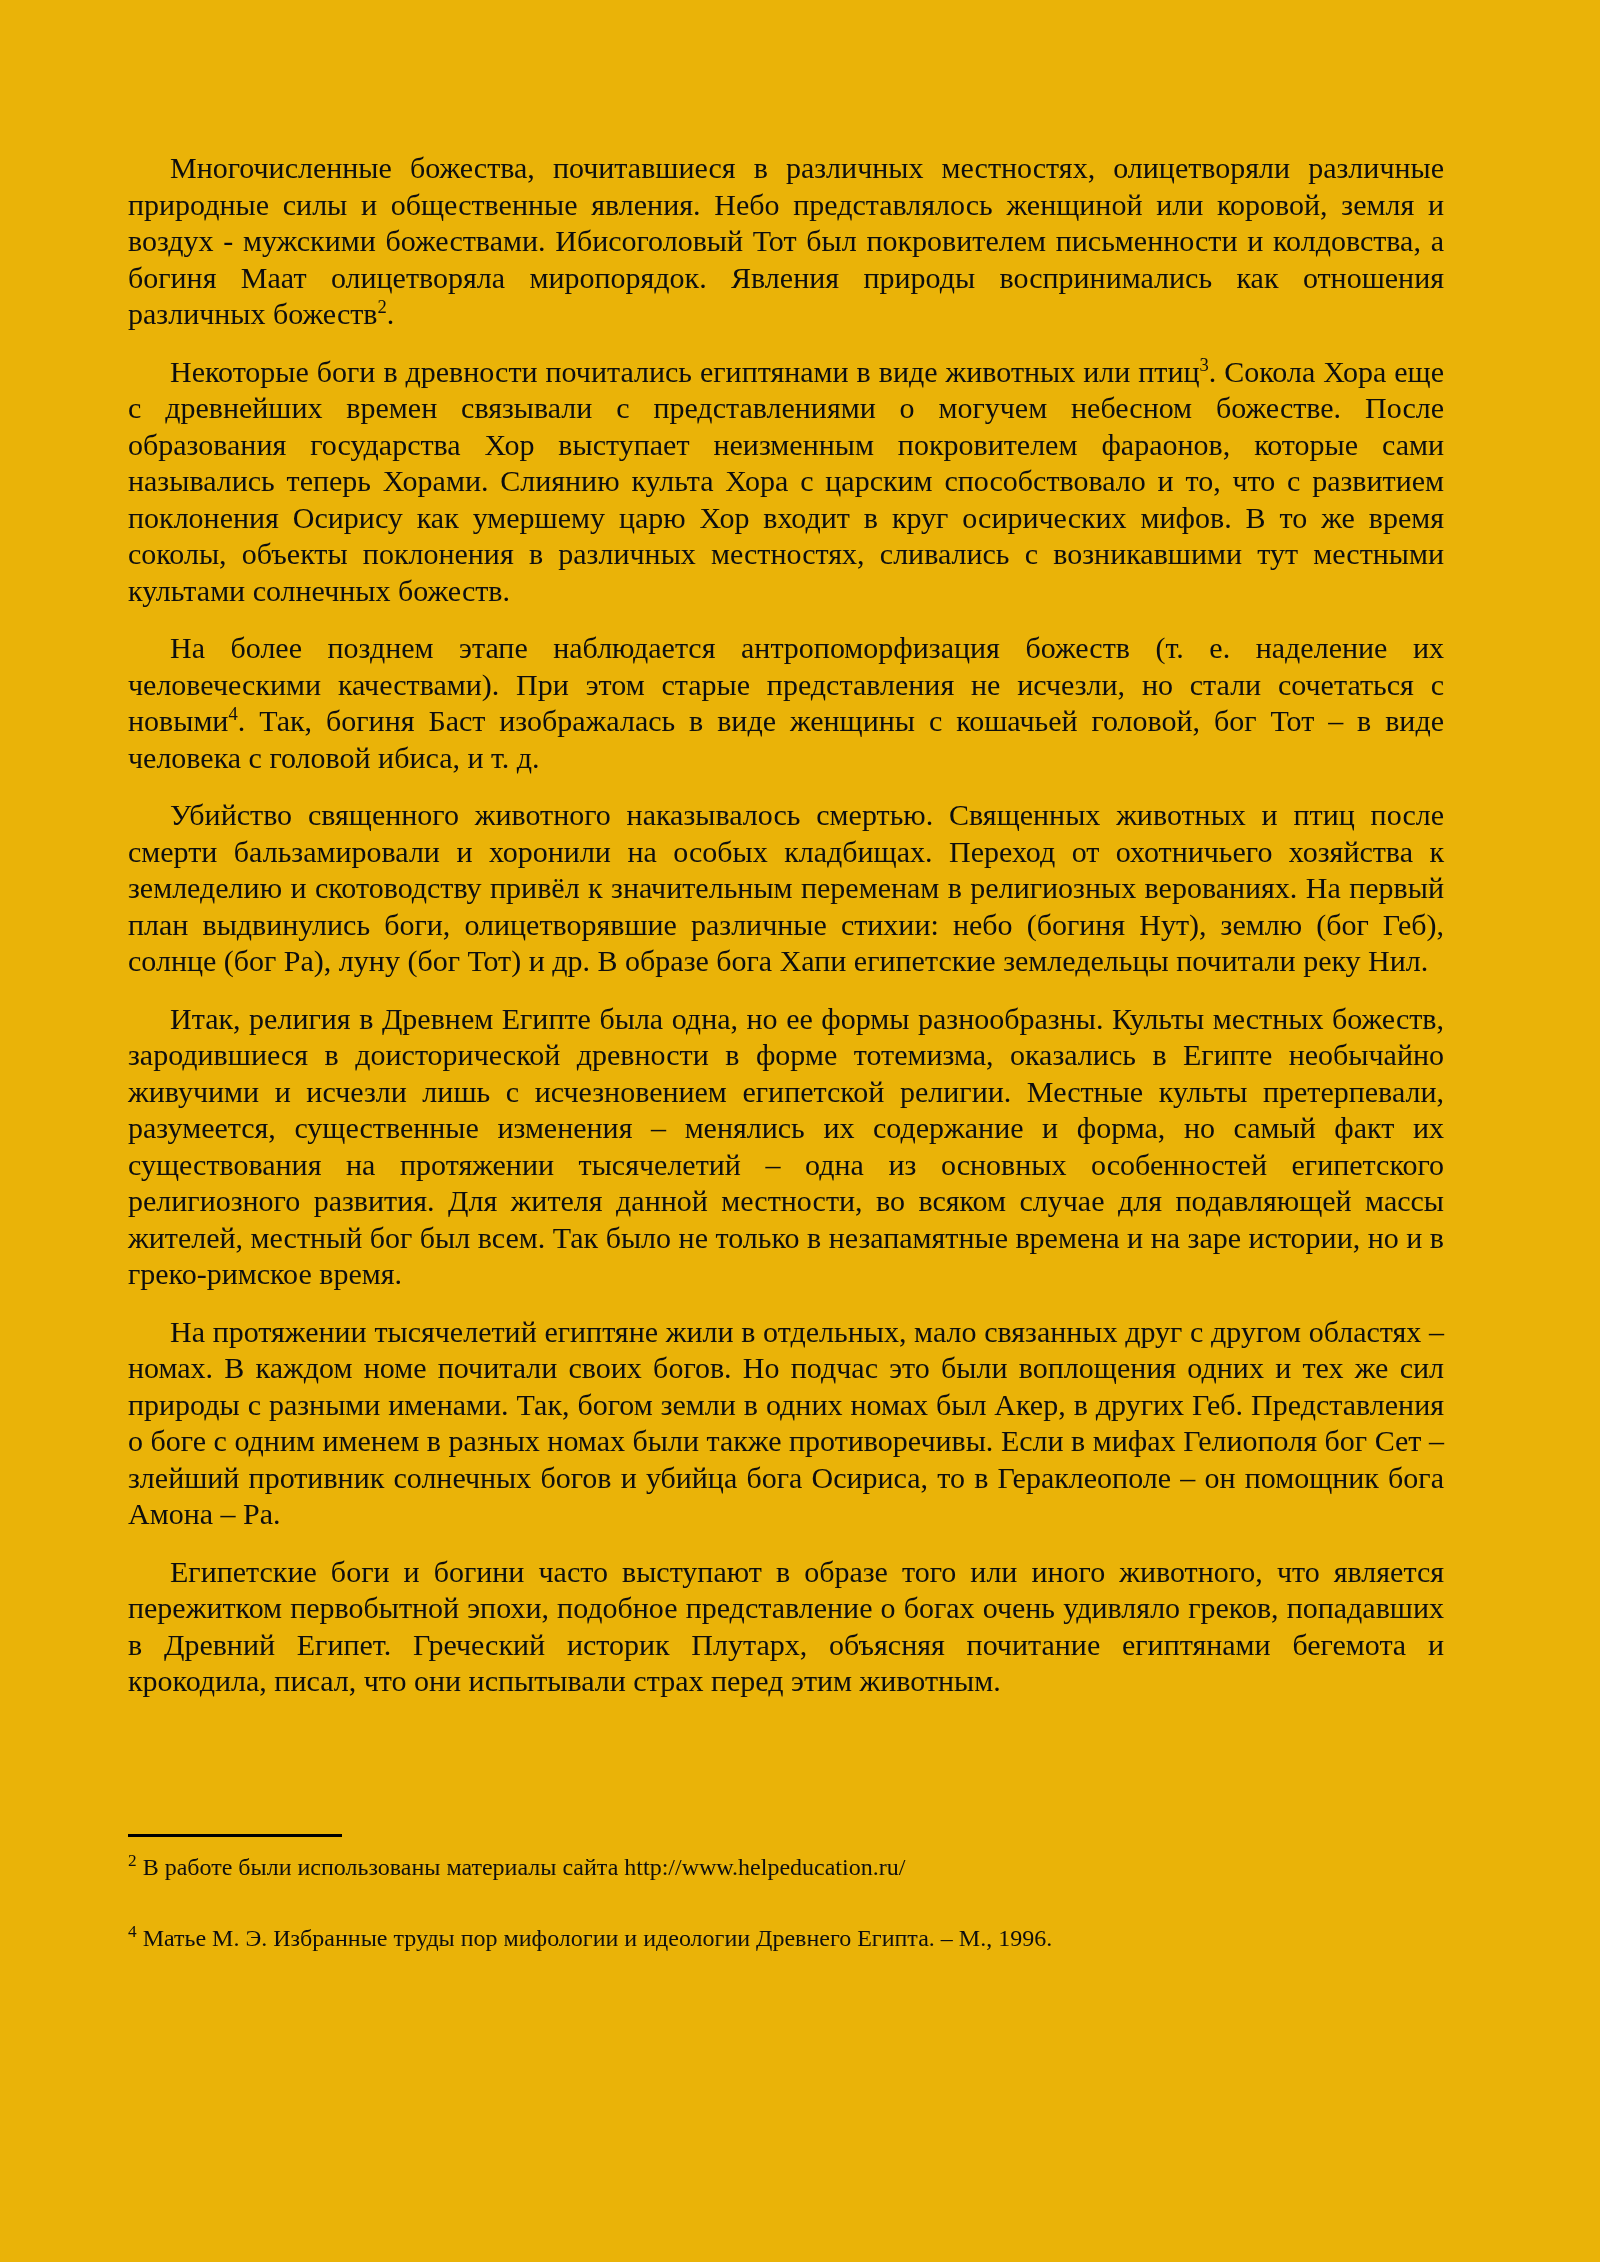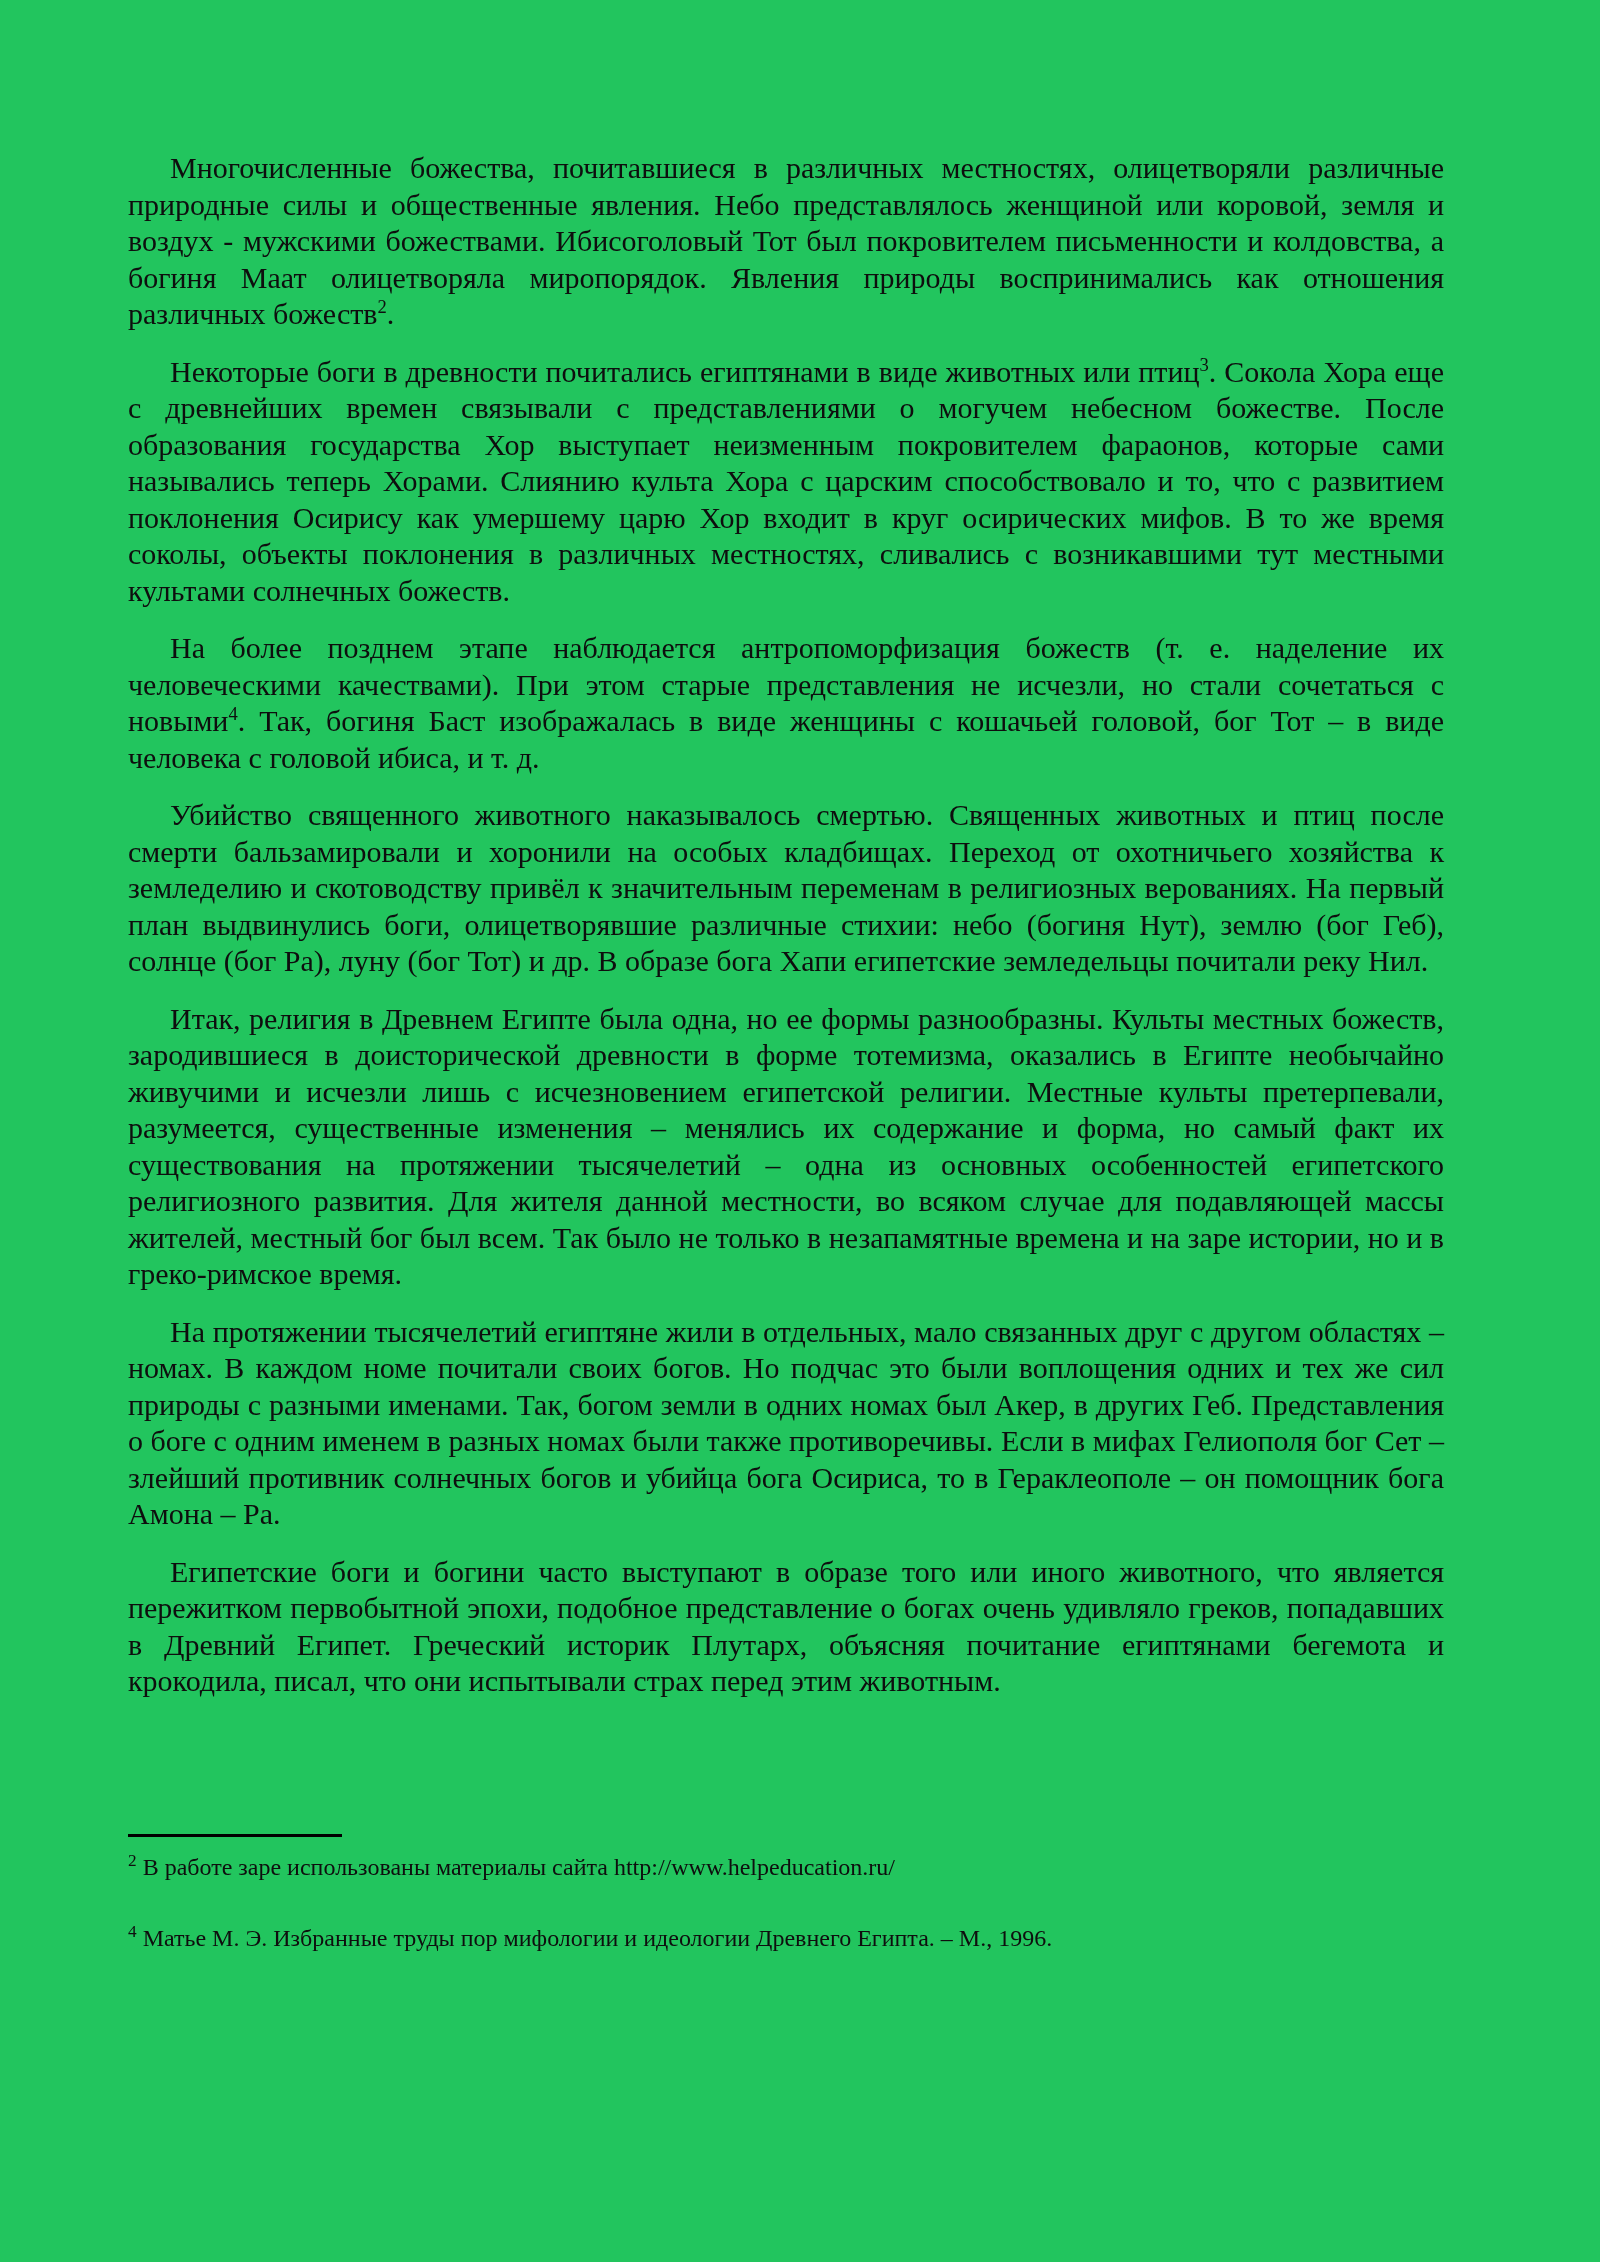--- a/index.html
+++ b/index.html
@@ -1,21 +1,21 @@
 <!DOCTYPE html>
 <html><head>
 <meta charset="utf-8">
 <style>
   * { box-sizing: border-box; }
   html, body { margin: 0; padding: 0; background: #ffffff; }
   .page {
     position: relative;
     width: 1600px;
     height: 2262px;
-    background: #22c55e;
+    background: #eab308;
     overflow: hidden;
     font-family: "Liberation Serif", "DejaVu Serif", serif;
     color: #0e0e0e;
   }
   .body-text {
     position: absolute;
     left: 128px;
     top: 150px;
     width: 1316px;
     font-size: 30px;
@@ -65,17 +65,17 @@
     <p class="para">Некоторые боги в древности почитались египтянами в виде животных или птиц<sup>3</sup>. Сокола Хора еще с древнейших времен связывали с представлениями о могучем небесном божестве. После образования государства Хор выступает неизменным покровителем фараонов, которые сами назывались теперь Хорами. Слиянию культа Хора с царским способствовало и то, что с развитием поклонения Осирису как умершему царю Хор входит в круг осирических мифов. В то же время соколы, объекты поклонения в различных местностях, сливались с возникавшими тут местными культами солнечных божеств.</p>
     <p class="para">На более позднем этапе наблюдается антропоморфизация божеств (т. е. наделение их человеческими качествами). При этом старые представления не исчезли, но стали сочетаться с новыми<sup>4</sup>. Так, богиня Баст изображалась в виде женщины с кошачьей головой, бог Тот – в виде человека с головой ибиса, и т. д.</p>
     <p class="para">Убийство священного животного наказывалось смертью. Священных животных и птиц после смерти бальзамировали и хоронили на особых кладбищах. Переход от охотничьего хозяйства к земледелию и скотоводству привёл к значительным переменам в религиозных верованиях. На первый план выдвинулись боги, олицетворявшие различные стихии: небо (богиня Нут), землю (бог Геб), солнце (бог Ра), луну (бог Тот) и др. В образе бога Хапи египетские земледельцы почитали реку Нил.</p>
     <p class="para">Итак, религия в Древнем Египте была одна, но ее формы разнообразны. Культы местных божеств, зародившиеся в доисторической древности в форме тотемизма, оказались в Египте необычайно живучими и исчезли лишь с исчезновением египетской религии. Местные культы претерпевали, разумеется, существенные изменения – менялись их содержание и форма, но самый факт их существования на протяжении тысячелетий – одна из основных особенностей египетского религиозного развития. Для жителя данной местности, во всяком случае для подавляющей массы жителей, местный бог был всем. Так было не только в незапамятные времена и на заре истории, но и в греко-римское время.</p>
     <p class="para">На протяжении тысячелетий египтяне жили в отдельных, мало связанных друг с другом областях – номах. В каждом номе почитали своих богов. Но подчас это были воплощения одних и тех же сил природы с разными именами. Так, богом земли в одних номах был Акер, в других Геб. Представления о боге с одним именем в разных номах были также противоречивы. Если в мифах Гелиополя бог Сет – злейший противник солнечных богов и убийца бога Осириса, то в Гераклеополе – он помощник бога Амона – Ра.</p>
     <p class="para">Египетские боги и богини часто выступают в образе того или иного животного, что является пережитком первобытной эпохи, подобное представление о богах очень удивляло греков, попадавших в Древний Египет. Греческий историк Плутарх, объясняя почитание египтянами бегемота и крокодила, писал, что они испытывали страх перед этим животным.</p>
   </div>
 
   <div class="footnotes">
     <div class="fn-sep"></div>
-    <div class="footnote fn-2"><sup class="fn-marker">2</sup> <span>В работе заре использованы материалы сайта http://www.helpeducation.ru/</span></div>
+    <div class="footnote fn-2"><sup class="fn-marker">2</sup> <span>В работе были использованы материалы сайта http://www.helpeducation.ru/</span></div>
     <div class="footnote fn-4"><sup class="fn-marker">4</sup> <span>Матье М. Э. Избранные труды пор мифологии и идеологии Древнего Египта. – М., 1996.</span></div>
   </div>
 
 </div>
 
 </body></html>

